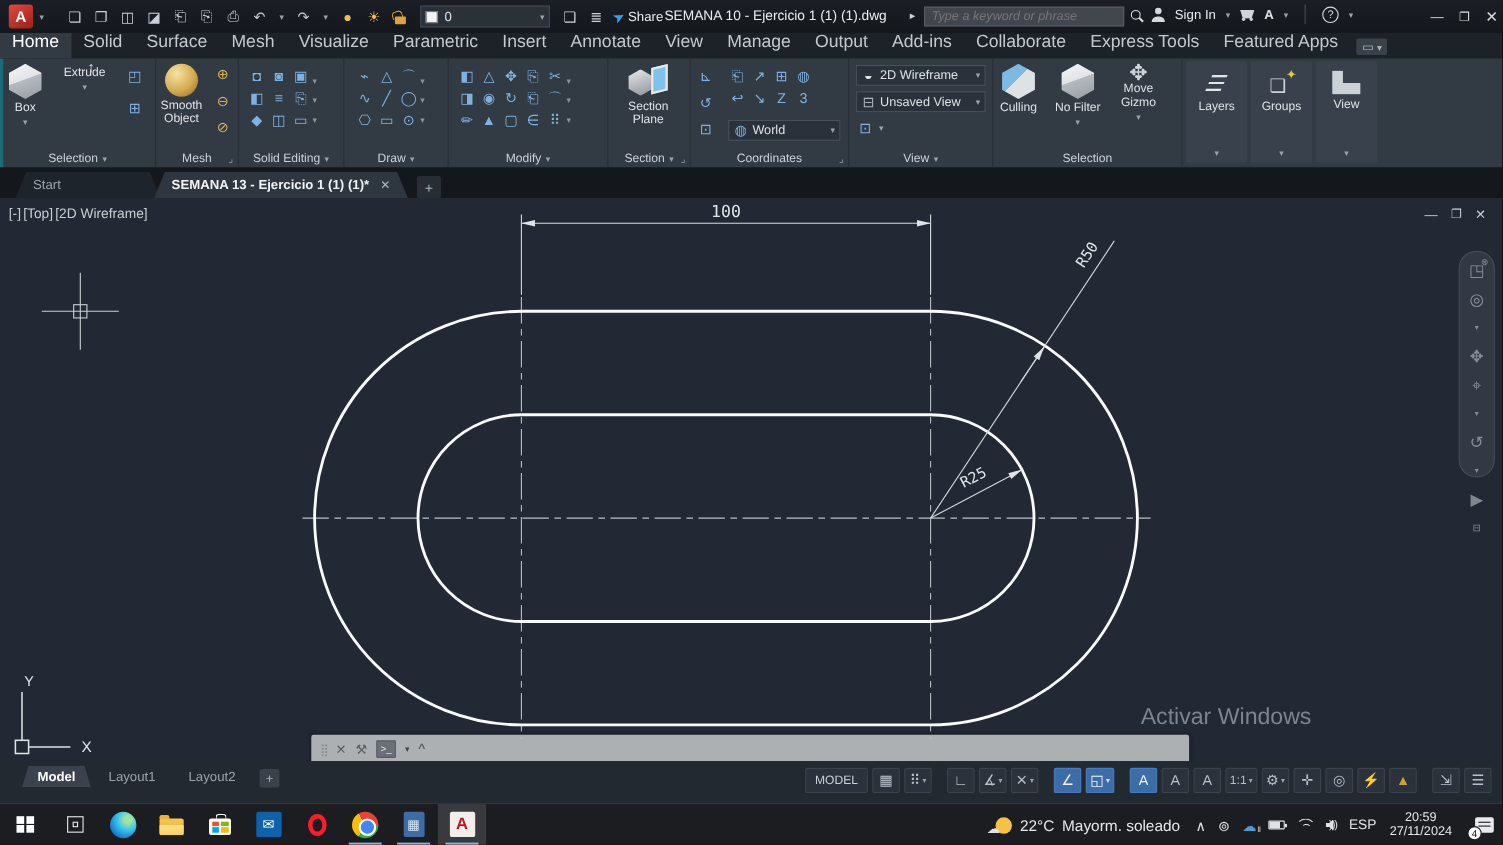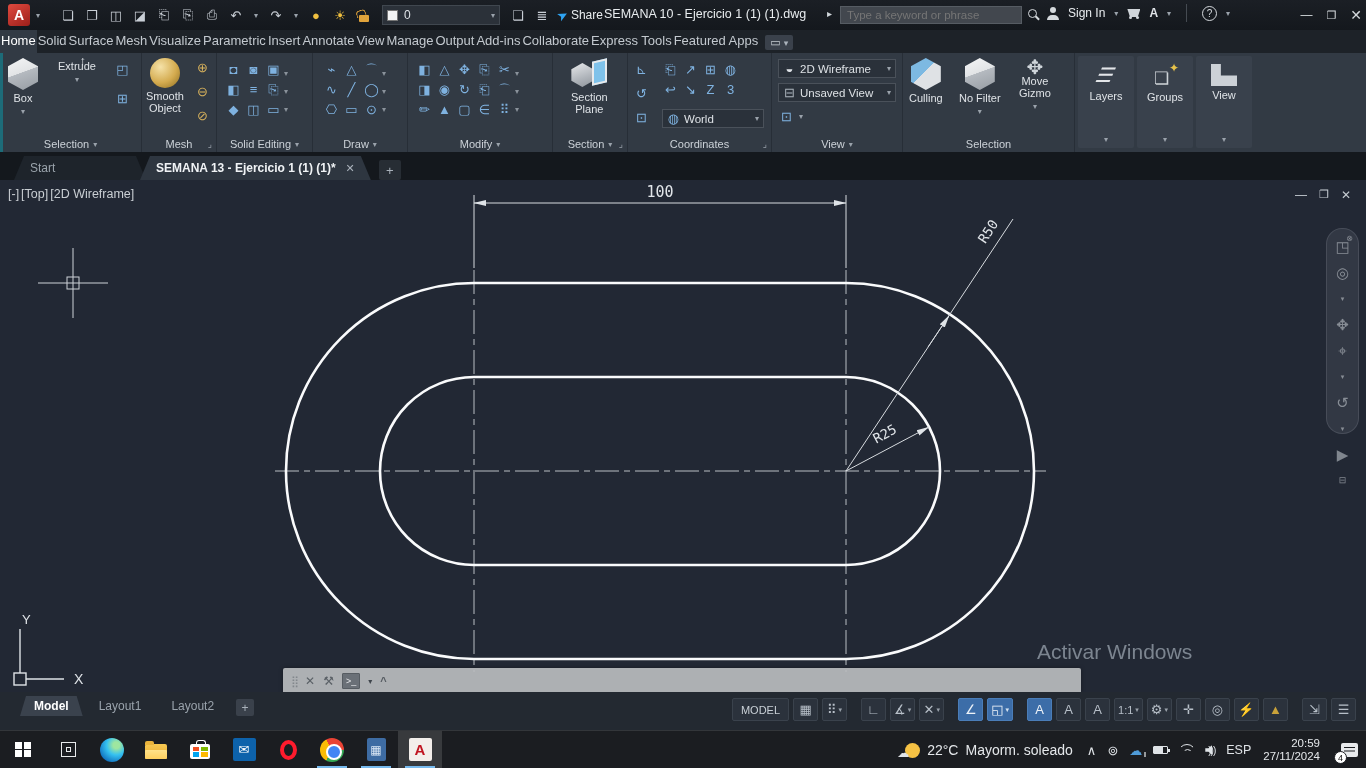--- a/index.html
+++ b/index.html
@@ -14,38 +14,38 @@
 .tb-ic{display:inline-flex;align-items:center;justify-content:center;width:20px;height:22px;font-size:13px;color:#c9cfd6;margin:0 2px}
 .tb-ic.sm{width:12px;font-size:8px;color:#9aa2ab}
 .acadlogo{width:22px;height:22px;margin-left:8px;border-radius:3px;background:linear-gradient(145deg,#e04a3f,#9c1f1a);color:#fff;font-weight:bold;font-size:14px;display:flex;align-items:center;justify-content:center}
 .qat{display:flex;align-items:center;margin-left:10px}
 .layerbox{display:flex;align-items:center;background:#2b3139;border:1px solid #40474f;height:20px;margin:0 6px;padding:0 4px;width:118px;color:#dfe3e7}
 .layerbox .swatch{width:11px;height:11px;background:#f2f3f4;border:1px solid #777;margin-right:6px}
 .layerbox .cv{margin-left:auto}
 .cv{font-size:8px;color:#9aa2ab}
 .shareplane{color:#2ea3f2;font-size:13px;display:inline-block;transform:rotate(-28deg);margin:0 3px}
 .doctitle{position:absolute;left:604px;top:7px;font-size:12.5px;color:#e8ecef;white-space:nowrap}
-.tbsearch{position:absolute;left:840px;top:6px;width:182px;height:18px;background:#42474e;border:1px solid #565c63;color:#b6bcc3;font-size:11.5px;padding:0 6px;font-family:"Liberation Sans",sans-serif}
+.tbsearch{position:absolute;left:840px;top:6px;width:182px;height:18px;background:#42474e;border:1px solid #565c63;color:#b6bcc3;font-style:italic;font-size:11.5px;padding:0 6px;font-family:"Liberation Sans",sans-serif}
 .runarrow{position:absolute;left:827px;top:8px;color:#cfd5da;font-size:10px}
 .mag{width:9px;height:9px;border:1.6px solid #d5d9dd;border-radius:50%;position:relative;display:inline-block}
 .mag::after{content:"";position:absolute;width:5px;height:1.6px;background:#d5d9dd;transform:rotate(45deg);right:-4px;bottom:-2px}
 .person{width:13px;height:13px;position:relative;display:inline-block}
 .person::before{content:"";position:absolute;top:0;left:3.5px;width:6px;height:6px;border-radius:50%;background:#d5d9dd}
 .person::after{content:"";position:absolute;bottom:0;left:0.5px;width:12px;height:5px;border-radius:6px 6px 0 0;background:#d5d9dd}
 .cart{width:13px;height:8px;background:#cfd4d9;clip-path:polygon(0 0,100% 0,80% 100%,20% 100%);position:relative;display:inline-block;margin-top:2px}
 .cartwheels{width:3px;height:3px;border-radius:50%;background:#cfd4d9;box-shadow:7px 0 0 #cfd4d9;position:absolute;margin-top:10px;margin-left:-11px}
 .helpc{width:15px;height:15px;border:1.5px solid #d5d9dd;border-radius:50%;font-size:10px;color:#d5d9dd;display:inline-flex;align-items:center;justify-content:center}
 .winbtns{position:absolute;right:4px;top:0;height:30px;display:flex;align-items:center;gap:14px;color:#d5dade;font-size:12px}
 .lockic{width:10px;height:7px;border-radius:1px;background:#e0a33b;position:relative;display:inline-block;margin-top:6px}
 .lockic::before{content:"";position:absolute;top:-5px;left:-3px;width:8px;height:6px;border:1.5px solid #e0a33b;border-bottom:none;border-radius:4px 4px 0 0;transform:rotate(-18deg)}
 .bulb{color:#f0c040}.sunic{color:#f0c040}
 
 
 .ribtabs{position:absolute;top:30px;left:0;width:1366px;height:23px;background:#1d2228;display:flex;align-items:flex-end;color:#c3c9cf;z-index:19}
-.rtab{padding:4px 1px 5px;font-size:13px;cursor:default}
+.rtab{padding:4px 11px 5px;font-size:16px;cursor:default}
 .rtab.active{background:#323a44;color:#fff}
 .rtabmore{margin-left:6px;margin-bottom:3px;background:#3a414b;border-radius:2px;padding:1px 5px;display:flex;align-items:center;gap:3px;color:#aab2bb;font-size:9px}
 
 
 .ribbon{position:absolute;top:53px;left:0;width:1366px;height:99px;background:#323a44;z-index:18}
 .teal-strip{position:absolute;left:0;top:0;width:3px;height:99px;background:#1d6b78}
 .panel{position:absolute;top:0;height:99px;border-right:1px solid #272e37}
 .plabel{position:absolute;bottom:2px;left:0;right:0;text-align:center;font-size:11px;color:#ccd2d8;display:flex;justify-content:center;align-items:center;gap:4px}
 .plabel .lch{position:absolute;right:4px;bottom:1px;font-size:9px;color:#9aa2ab}
 .bigbtn{display:flex;flex-direction:column;align-items:center;gap:2px;color:#dfe3e7;font-size:11px;line-height:12px;text-align:center}
@@ -143,21 +143,21 @@
 .wsun{width:15px;height:15px;border-radius:50%;background:#f6c244;position:relative}
 .wcloud{position:absolute;margin-left:-8px;margin-top:6px;color:#dfe3e7;font-size:12px}
 .tray{display:flex;align-items:center;gap:11px;font-size:13px;color:#dfe3e7}
 .batt{width:15px;height:8px;border:1px solid #dfe3e7;border-radius:1px;position:relative;background:linear-gradient(90deg,#dfe3e7 0 72%,transparent 72%)}
 .batt::after{content:"";position:absolute;right:-3px;top:1.5px;width:2px;height:3px;background:#dfe3e7}
 .wifi{width:15px;height:12px;position:relative}
 .wifi::before{content:"";position:absolute;left:-1px;top:0;width:16px;height:16px;border:1.6px solid #dfe3e7;border-radius:50%;clip-path:polygon(50% 50%,0 0,100% 0)}
 .wifi::after{content:"";position:absolute;left:4px;top:5px;width:7px;height:7px;border:1.6px solid #dfe3e7;border-radius:50%;clip-path:polygon(50% 50%,0 0,100% 0)}
 .spk{width:9px;height:10px;background:#dfe3e7;clip-path:polygon(0 32%,35% 32%,75% 2%,75% 98%,35% 68%,0 68%)}
 .waves{font-size:10px;letter-spacing:-1px;margin-left:-6px}
-.clock{text-align:right;font-size:11.5px;line-height:13px;margin:2px 12px}
+.clock{text-align:center;font-size:11.5px;line-height:13px;margin:2px 12px}
 .notif{position:relative;width:34px;height:38px;display:flex;align-items:center;justify-content:center}
 .notific{width:17px;height:14px;background:#e8eaec;border-radius:2px 2px 2px 0;position:relative}
 .notific::before{content:"";position:absolute;left:3px;top:3.5px;width:11px;height:1.6px;background:#1b1d21;box-shadow:0 3.5px 0 #1b1d21}
 .nbadge{position:absolute;left:2px;bottom:5px;width:13px;height:13px;border-radius:50%;background:#fff;border:1px solid #1b1d21;color:#111;font-size:9px;display:flex;align-items:center;justify-content:center}
 .tbsep{width:1px;height:18px;background:#454b52;margin:0 6px}
 </style>
 </head>
 <body>
 
 <div class="screen">

